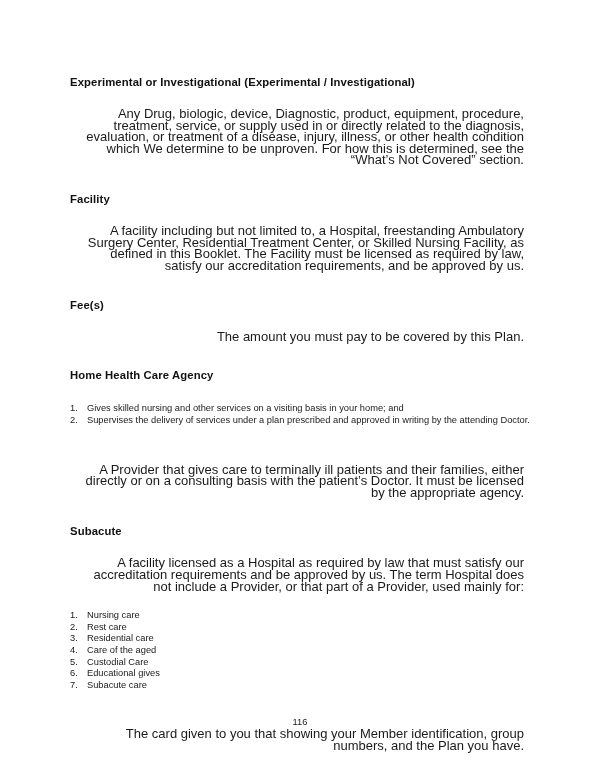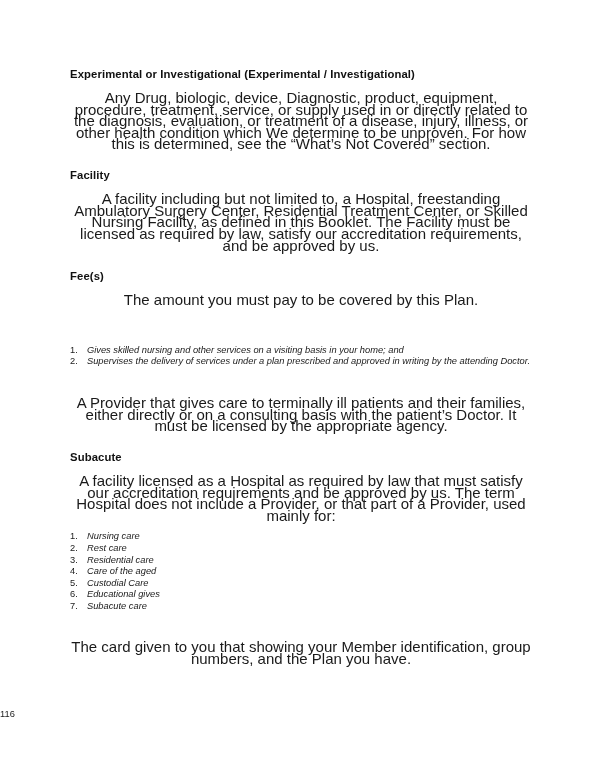--- a/index.html
+++ b/index.html
@@ -12,46 +12,46 @@
     height: 776px;
     font-family: "Liberation Sans", sans-serif;
     color: #1a1a1a;
     -webkit-font-smoothing: antialiased;
     position: relative;
     overflow: hidden;
   }
   .page {
     position: absolute;
     left: 0;
-    top: 4px;
+    top: 12px;
     width: 600px;
     height: 728px;
     box-sizing: border-box;
   }
   .content {
     position: absolute;
     left: 70px;
     top: 63px;
     width: 462px;
   }
   h2.section-heading {
     font-size: 11.3px;
     font-weight: bold;
     line-height: 1.25;
     margin: 0;
     padding: 0;
     letter-spacing: 0.01em;
     color: #111111;
   }
   p.body-text {
-    font-size: 15px;
+    font-size: 13px;
     line-height: 11.6px;
-    margin: 0;
+    margin: 8px;
     padding: 0;
-    text-align: center;
+    text-align: right;
     color: #1a1a1a;
   }
   
   .gap-head-body { height: 11px; }
   .gap-body-head { height: 18px; }
   .gap-body-list { height: 10px; }
   .gap-list-head { height: 18px; }
 
   ol.num-list {
     list-style: none;
@@ -67,28 +67,27 @@
   }
   ol.num-list > li .num {
     position: absolute;
     left: 0;
     top: 0;
     width: 14px;
     text-align: left;
   }
   ol.num-list > li .item-text {
     display: block;
-    font-style: italic;
   }
   .page-number {
     position: absolute;
     left: 0;
     top: 705px;
     width: 600px;
-    text-align: left;
+    text-align: center;
     font-size: 9.3px;
     line-height: 11px;
     color: #1a1a1a;
   }
 </style>
 </head>
 <body>
 
 <div class="page">
   <div class="content">
@@ -104,20 +103,21 @@
     <p class="body-text">A facility including but not limited to, a Hospital, freestanding Ambulatory Surgery Center, Residential Treatment Center, or Skilled Nursing Facility, as defined in this Booklet.  The Facility must be licensed as required by law, satisfy our accreditation requirements, and be approved by us.</p>
 
     <div class="gap-body-head"></div>
 
     <h2 class="section-heading">Fee(s)</h2>
     <div class="gap-head-body"></div>
     <p class="body-text">The amount you must pay to be covered by this Plan.</p>
 
     <div class="gap-body-head"></div>
 
+    <h2 class="section-heading">Home Health Care Agency</h2>
     <div class="gap-head-body"></div>
     <div class="gap-body-list"></div>
     <ol class="num-list">
       <li>
         <span class="num">1.</span>
         <span class="item-text">Gives skilled nursing and other services on a visiting basis in your home; and</span>
       </li>
       <li>
         <span class="num">2.</span>
         <span class="item-text">Supervises the delivery of services under a plan prescribed and approved in writing by the attending Doctor.</span>

